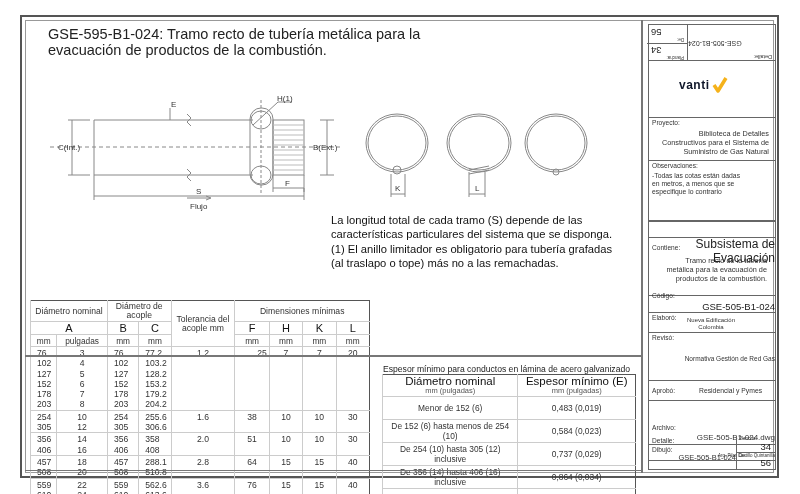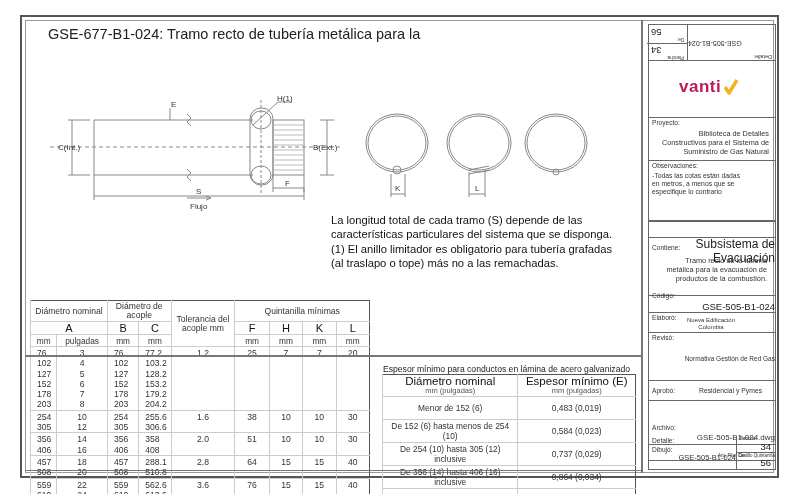--- a/index.html
+++ b/index.html
@@ -43,21 +43,22 @@
   .flip { transform: rotate(180deg); }
 </style>
 </head>
 <body>
 
 <div class="abs frame-outer"></div>
 <div class="abs frame-inner"></div>
 <div class="abs drawing-area"></div>
 
 <div class="abs title">
-  <div>GSE-677-B1-024: Tramo recto de tubería metálica para la</div>
+  <div>GSE-595-B1-024: Tramo recto de tubería metálica para la</div>
+  <div>evacuación de productos de la combustión.</div>
 </div>
 
 <svg class="abs" style="left:40px;top:80px" width="310" height="140" viewBox="0 0 310 140">
   <g stroke="#888" fill="none" stroke-width="1">
 
     <line x1="54" y1="40" x2="213" y2="40"></line>
     <line x1="54" y1="95" x2="213" y2="95"></line>
     <line x1="54" y1="40" x2="54" y2="95"></line>
 
     <line x1="10" y1="67" x2="300" y2="67" stroke-dasharray="4,3"></line>
@@ -164,21 +165,21 @@
       <col style="width:34px">
       <col style="width:33px">
       <col style="width:33px">
       <col style="width:33px">
   </colgroup>
   <tbody>
       <tr class="hdr1">
     <td colspan="2">Diámetro nominal</td>
     <td colspan="2">Diámetro de acople</td>
     <td rowspan="3" style="line-height:9px">Tolerancia del acople mm</td>
-    <td colspan="4">Quintanilla mínimas</td>
+    <td colspan="4">Dimensiones mínimas</td>
   </tr>
   <tr class="hdr2">
     <td colspan="2">A</td>
     <td>B</td>
     <td>C</td>
     <td>F</td>
     <td>H</td>
     <td>K</td>
     <td>L</td>
   </tr>
@@ -213,21 +214,21 @@
 152
 178
 203</td>
         <td class="lft" style="white-space: pre-line;">77.2
 103.2
 128.2
 153.2
 179.2
 204.2</td>
         <td style="white-space: pre-line;">1.2</td>
-        <td style="white-space: pre-line;">25</td>
+        <td style="white-space: pre-line; text-align: right;">25</td>
         <td style="white-space: pre-line;">7</td>
         <td style="white-space: pre-line;">7</td>
         <td style="white-space: pre-line;">20</td>
       </tr>
       <tr class="grp">
         <td class="lft" style="white-space: pre-line;">254
 305</td>
         <td style="white-space: pre-line;">10
 12</td>
         <td class="lft" style="white-space: pre-line;">254
@@ -348,21 +349,21 @@
       </div>
       <div style="position:absolute;left:88px;top:18px;width:40px;height:18px;">
         <span class="lbl" style="font-size:4.5px">De:</span>
         <span style="position:absolute;right:4px;top:5px;font-size:9.5px;color:#222">56</span>
       </div>
     </div>
   </div>
 
   <div class="cell" style="top:36px;height:57px">
     <div style="position:absolute;left:30px;top:16px;display:flex;align-items:center">
-      <span style="font-weight:bold;font-size:17px;color:#be185d;letter-spacing:0.5px">vanti</span>
+      <span style="font-weight:bold;font-size:12px;color:#0f172a;letter-spacing:0.5px">vanti</span>
       <svg width="16" height="16" viewBox="0 0 16 16" style="margin-left:2px">
           <path d="M2 8 L6 14 L14 1" stroke="#f5b21b" stroke-width="3.5" fill="none" stroke-linejoin="round"></path>
         </svg>
     </div>
   </div>
 
   <div class="cell" style="top:93px;height:43px">
     <span class="lbl">Proyecto:</span>
     <span class="val" style="top:11px;padding:0 6px;line-height:9px">Biblioteca de Detalles Constructivos para el Sistema de Suministro de Gas Natural</span>
   </div>

